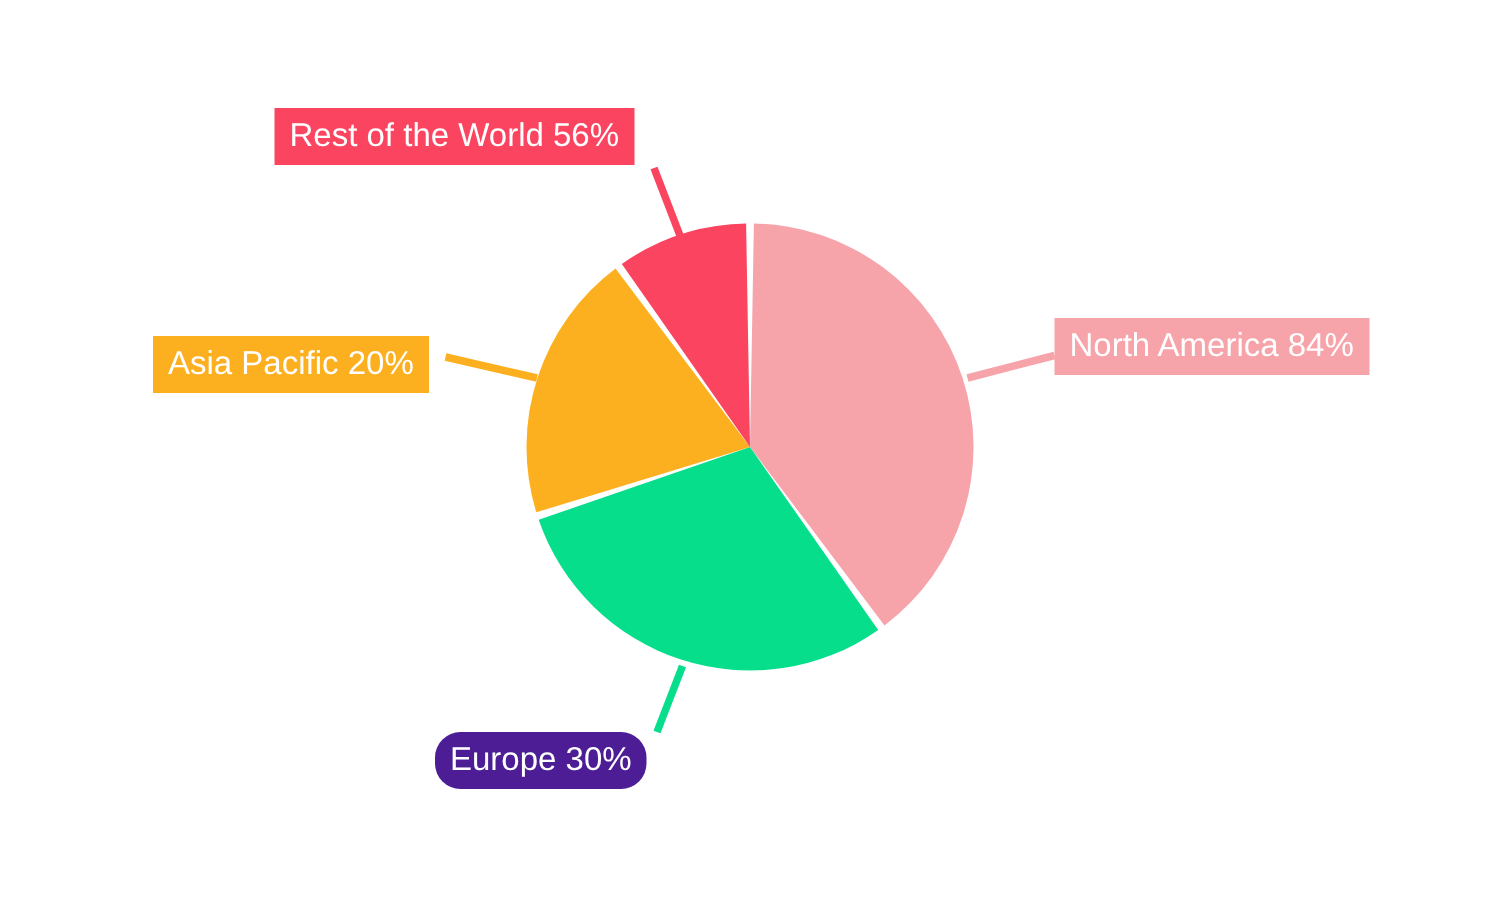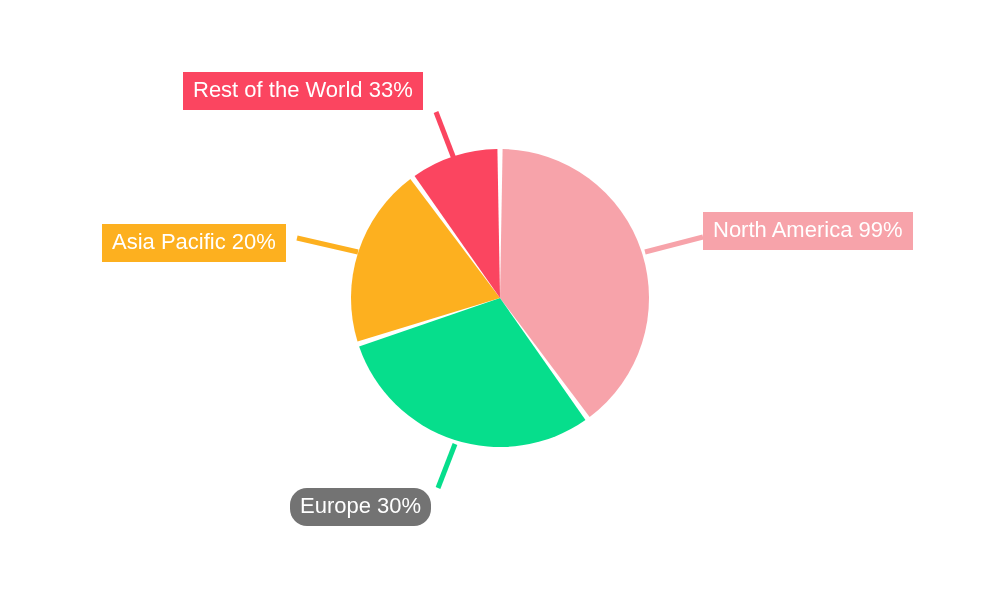--- a/index.html
+++ b/index.html
@@ -72,28 +72,28 @@
 
     <g>
       <path id="slice-north-america" fill="#F7A3AA" d="M 502.60 149.02 A 149 149 0 0 1 589.67 417.00 L 500 298 Z"></path>
       <path id="slice-europe" fill="#06DE8C" d="M 585.46 420.05 A 149 149 0 0 1 359.12 346.51 L 500 298 Z"></path>
       <path id="slice-asia-pacific" fill="#FDB01F" d="M 357.51 341.56 A 149 149 0 0 1 410.33 179.00 L 500 298 Z"></path>
       <path id="slice-rest-of-the-world" fill="#FB4560" d="M 414.54 175.95 A 149 149 0 0 1 497.40 149.02 L 500 298 Z"></path>
     </g>
   </svg>
 
   <div class="callout-label" id="label-north-america" style="background:#F7A3AA;">
-    <span>North America 99%</span>
+    <span>North America 84%</span>
   </div>
 
-  <div class="callout-label" id="label-europe" style="background:#737373;border-radius:17px;">
+  <div class="callout-label" id="label-europe" style="background:#4c1d95;border-radius:17px;">
     <span>Europe 30%</span>
   </div>
 
   <div class="callout-label" id="label-asia-pacific" style="background:#FDB01F;">
     <span>Asia Pacific 20%</span>
   </div>
 
   <div class="callout-label" id="label-rest-of-the-world" style="background:#FB4560;">
-    <span>Rest of the World 33%</span>
+    <span>Rest of the World 56%</span>
   </div>
 
 </div>
 
 </body></html>

